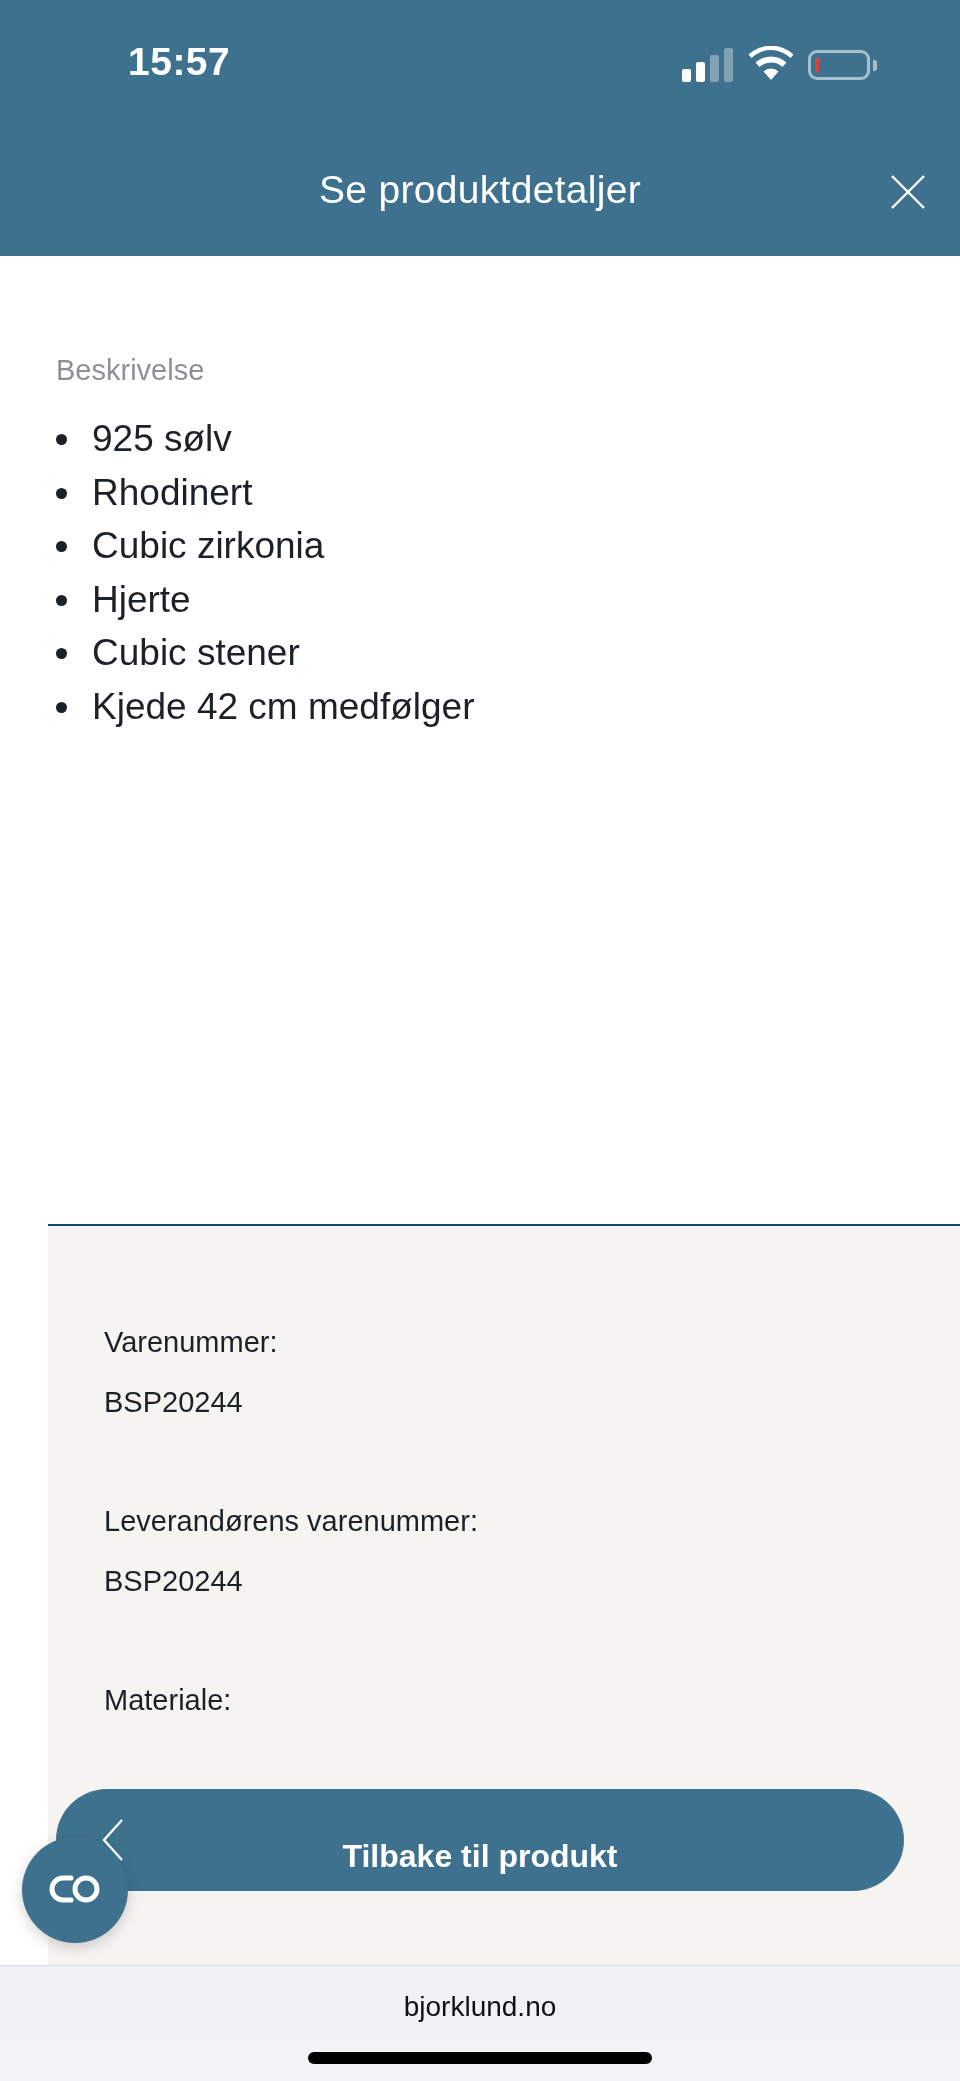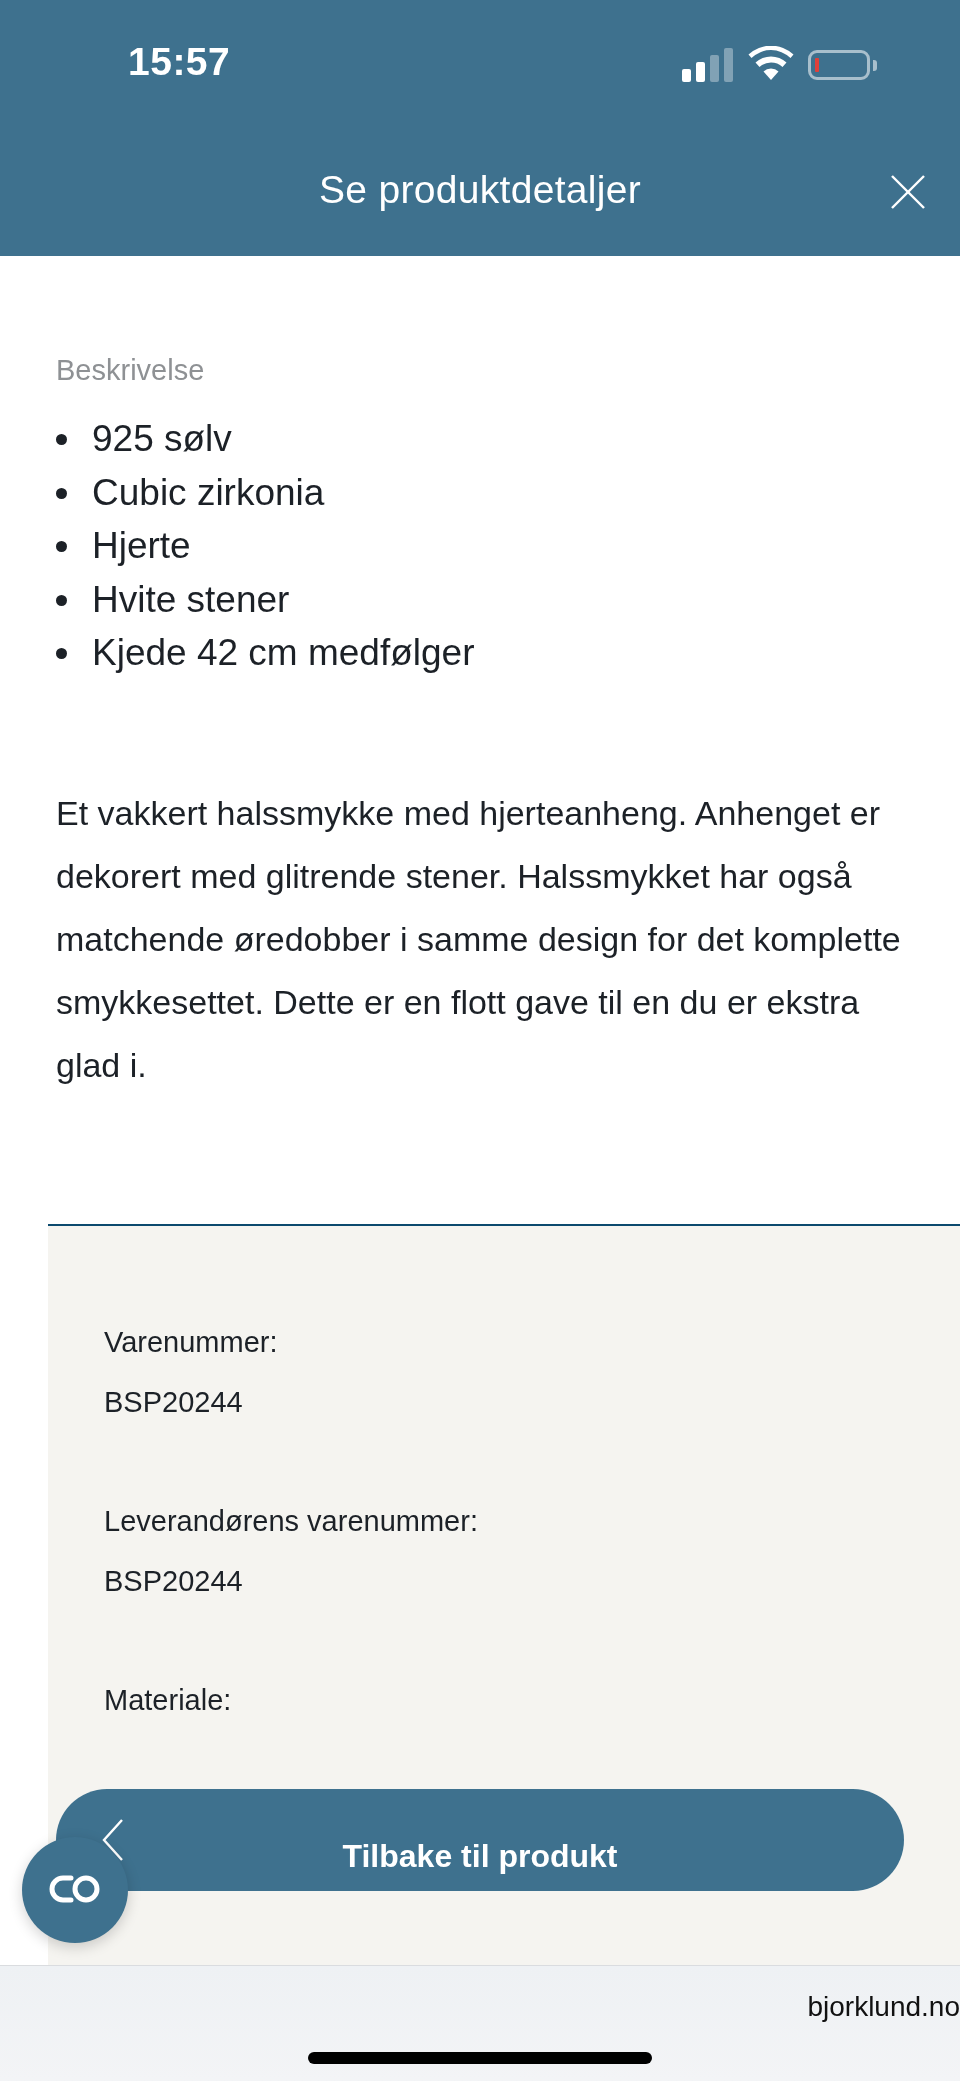--- a/index.html
+++ b/index.html
@@ -94,21 +94,21 @@
     }
     .fab svg { position: absolute; left: 27px; top: 36px; }
 
     
     .browser-bar {
       position: absolute; left: 0; top: 1965px; width: 960px; height: 116px;
       background: linear-gradient(#eef1f4, #f3f4f6);
       border-top: 1px solid #dadcdf;
     }
     .url-label {
-      position: absolute; left: 0; top: 25px; width: 960px; text-align: right;
+      position: absolute; left: 0; top: 25px; width: 960px; text-align: center;
       font-size: 28px; color: #111111;
     }
     .home-indicator {
       position: absolute; left: 308px; top: 86px; width: 344px; height: 12px;
       border-radius: 6px; background: #000000;
     }
   </style>
 </head>
 <body>
 
@@ -139,26 +139,26 @@
     <svg class="close-btn" viewBox="0 0 40 40">
       <line x1="4" y1="4" x2="36" y2="36" stroke="#ffffff" stroke-width="2.4"></line>
       <line x1="36" y1="4" x2="4" y2="36" stroke="#ffffff" stroke-width="2.4"></line>
     </svg>
   </div>
 
   <div class="desc-section">
     <div class="desc-heading">Beskrivelse</div>
     <ul class="bullets">
       <li>925 sølv</li>
+      <li>Rhodinert</li>
       <li>Cubic zirkonia</li>
       <li>Hjerte</li>
-      <li>Hvite stener</li>
+      <li>Cubic stener</li>
       <li>Kjede 42 cm medfølger</li>
     </ul>
-    <p class="desc-paragraph">Et vakkert halssmykke med hjerteanheng. Anhenget er dekorert med glitrende stener. Halssmykket har også matchende øredobber i samme design for det komplette smykkesettet. Dette er en flott gave til en du er ekstra glad i.</p>
   </div>
 
   <div class="details-section">
     <div class="detail-label" style="top:100px;">Varenummer:</div>
     <div class="detail-value" style="top:160px;">BSP20244</div>
     <div class="detail-label" style="top:279px;">Leverandørens varenummer:</div>
     <div class="detail-value" style="top:339px;">BSP20244</div>
     <div class="detail-label" style="top:458px;">Materiale:</div>
   </div>
 

